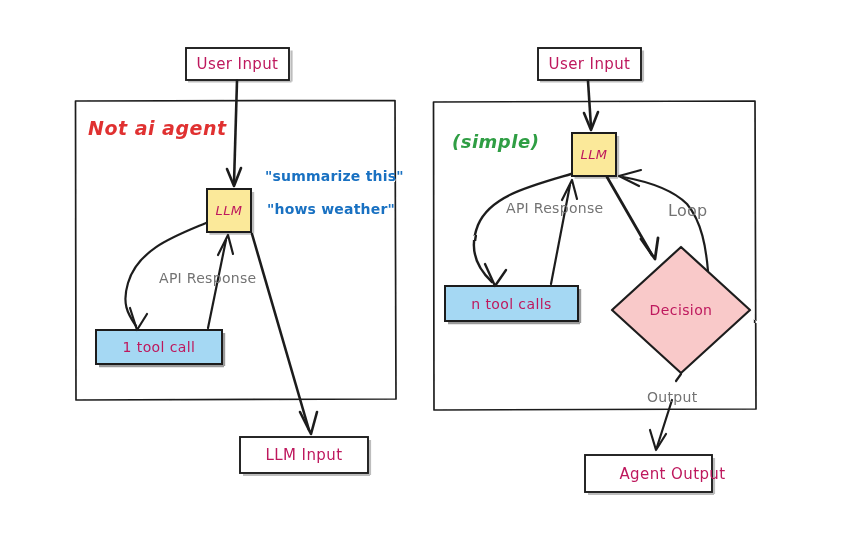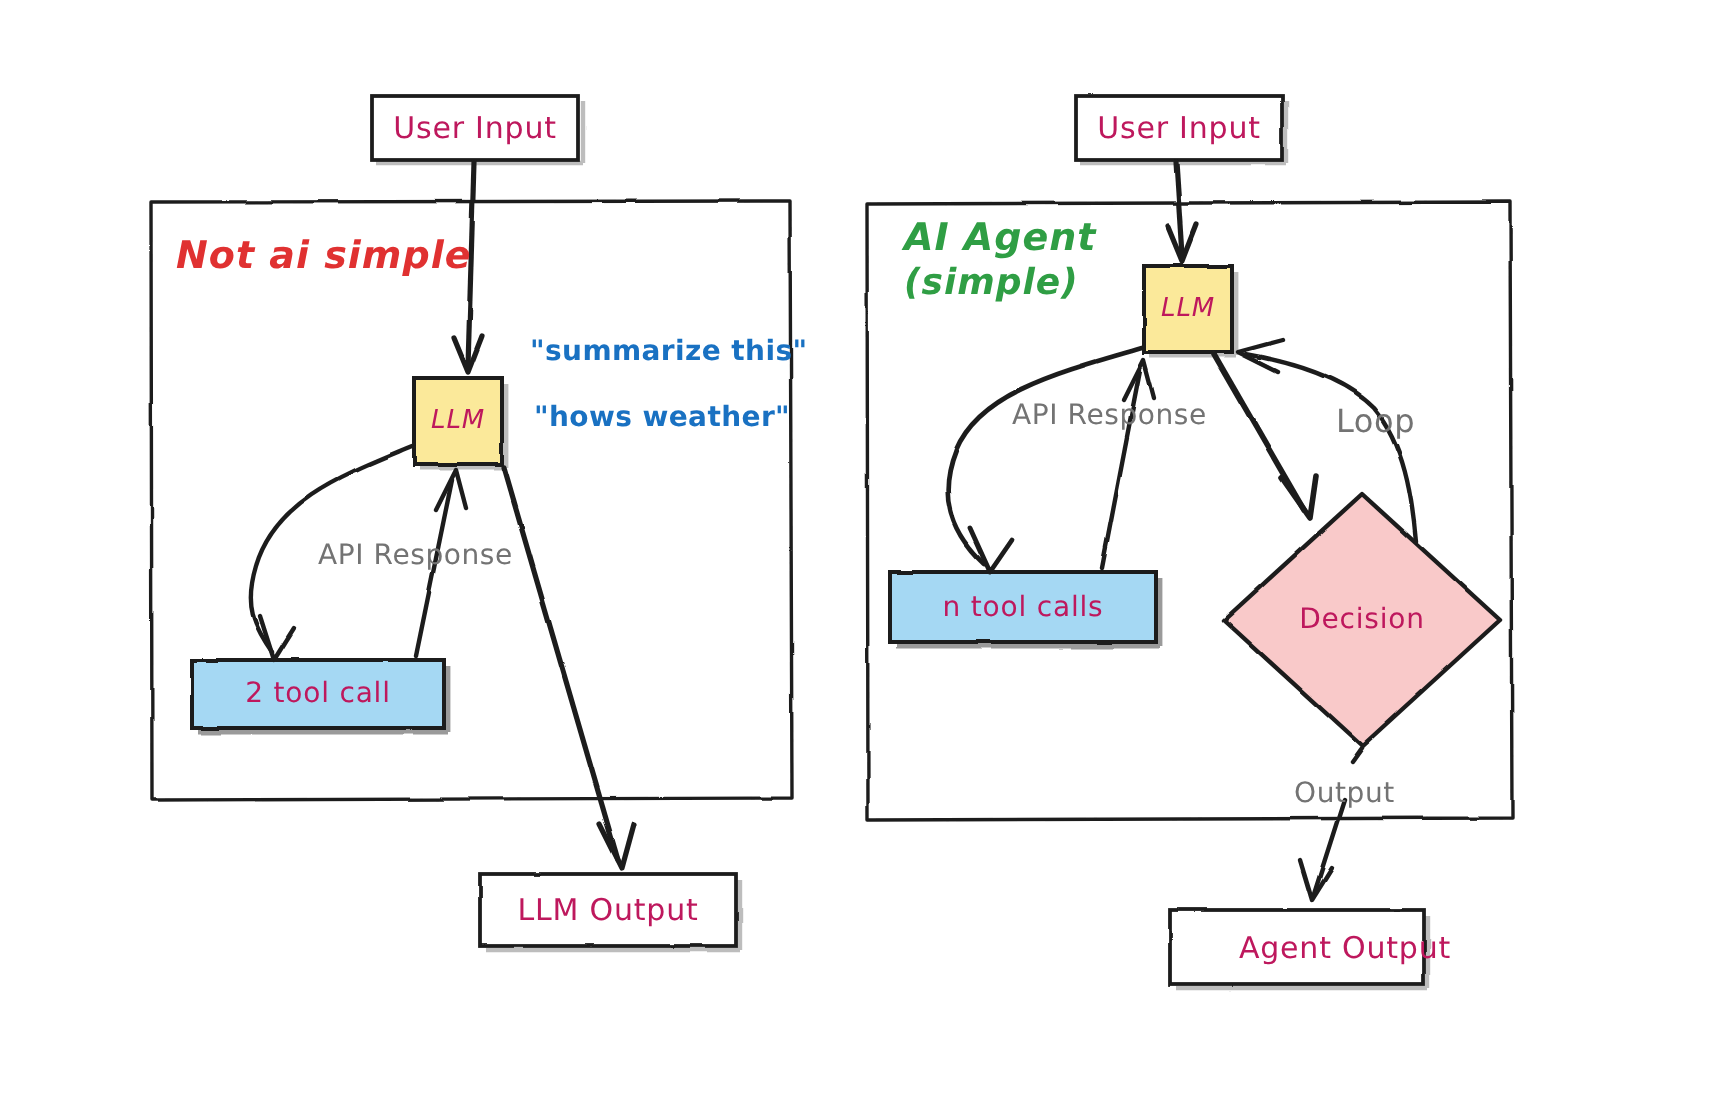--- a/index.html
+++ b/index.html
@@ -185,32 +185,31 @@
         <path d="M641,170 L619,176 L639,186" stroke-width="2.2"></path>
       </g>
 
       <g>
         <path d="M681,374 L676,381 M672,400 L657,447" stroke-width="2.2"></path>
         <path d="M650,430 L656,450 L666,434" stroke-width="2.2"></path>
       </g>
     </g>
   </svg>
 
-  <div class="panel-title" style="left:88px; top:117px; font-size:19px; color:#e03131;">Not ai simple</div>
-
-  <div class="panel-title" style="left:452px; top:108px; font-size:19px; color:#2f9e44;">AI Agent</div>
+  <div class="panel-title" style="left:88px; top:117px; font-size:19px; color:#e03131;">Not ai agent</div>
+
   <div class="panel-title" style="left:452px; top:131px; font-size:18px; color:#2f9e44;">(simple)</div>
 
   <div class="node-label" style="left:186px; top:48px; width:103px; height:32px; font-size:15px;">User Input</div>
 
   <div class="node-label" style="left:207px; top:189px; width:44px; height:43px; font-size:13px; font-style:italic;">LLM</div>
 
-  <div class="node-label" style="left:96px; top:330px; width:126px; height:34px; font-size:14px;">2 tool call</div>
-
-  <div class="node-label" style="left:240px; top:437px; width:128px; height:36px; font-size:15px;">LLM Output</div>
+  <div class="node-label" style="left:96px; top:330px; width:126px; height:34px; font-size:14px;">1 tool call</div>
+
+  <div class="node-label" style="left:240px; top:437px; width:128px; height:36px; font-size:15px;">LLM Input</div>
 
   <div class="quote-label" style="left:265px; top:168px; font-size:14px; color:#1971c2;">"summarize this"</div>
   <div class="quote-label" style="left:267px; top:201px; font-size:14px; color:#1971c2;">"hows weather"</div>
 
   <div class="edge-label" style="left:159px; top:270px; font-size:14px;">API Response</div>
 
   <div class="node-label" style="left:538px; top:48px; width:103px; height:32px; font-size:15px;">User Input</div>
 
   <div class="node-label" style="left:572px; top:133px; width:44px; height:43px; font-size:13px; font-style:italic;">LLM</div>
 

